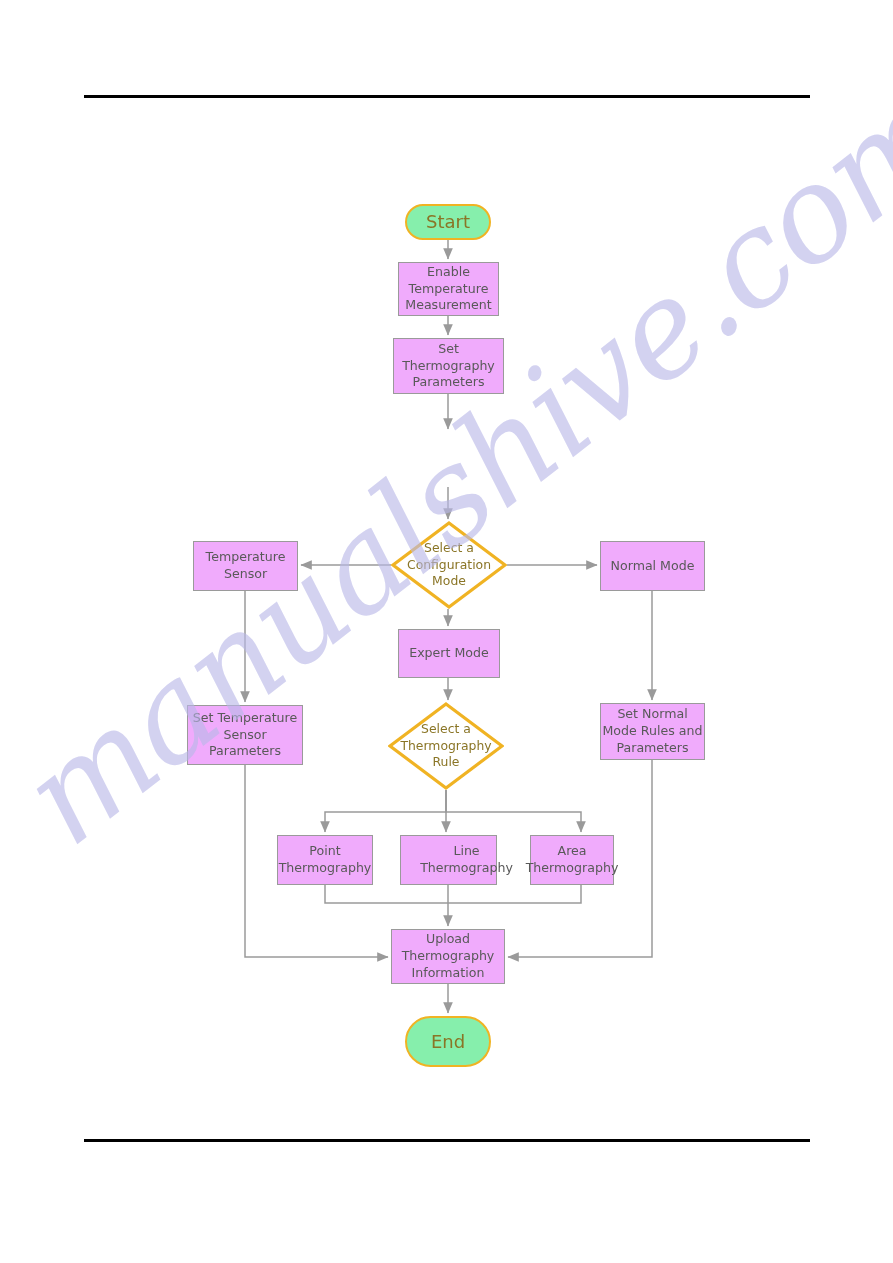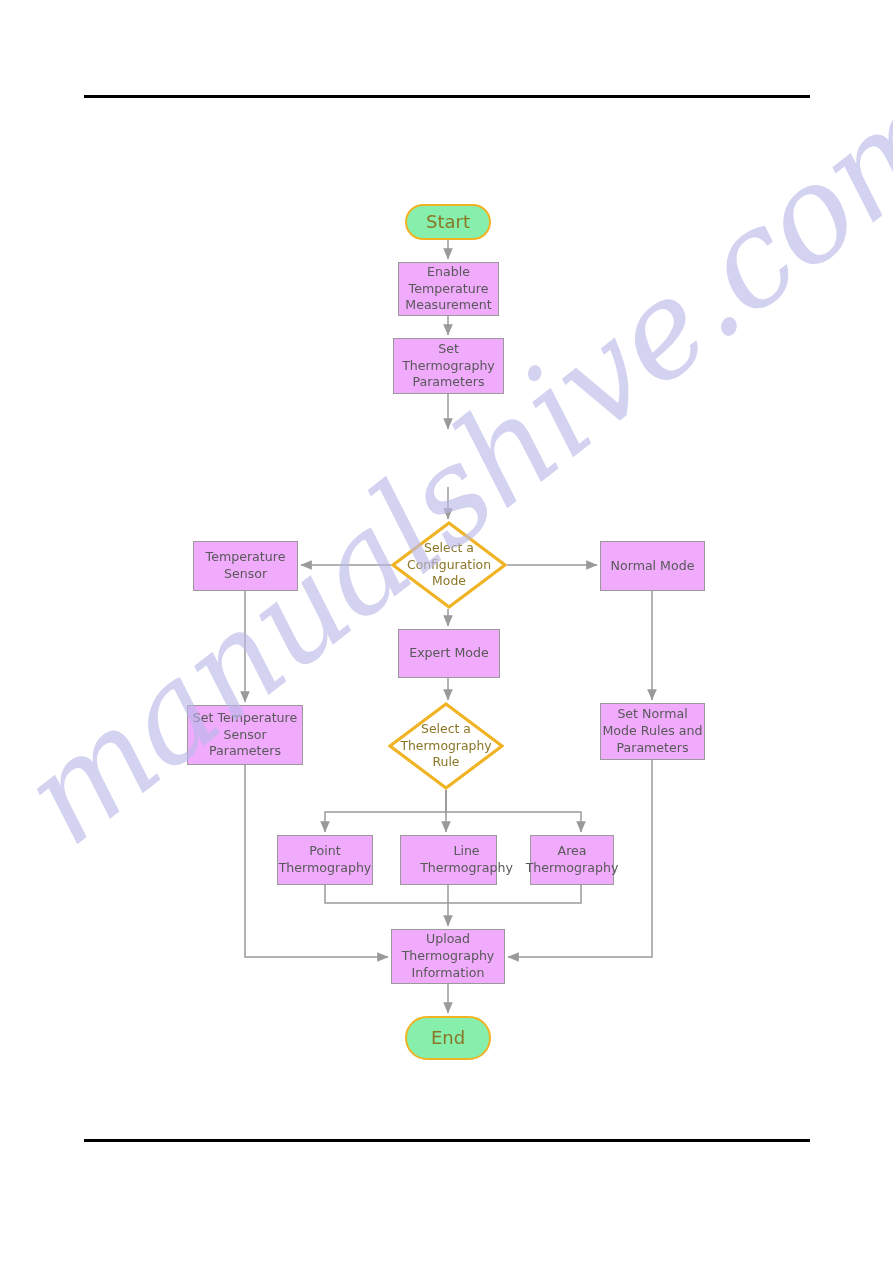--- a/index.html
+++ b/index.html
@@ -113,21 +113,21 @@
   #node-shield           { left: 393px; top: 432px;  width: 111px; height: 55px; }
   #node-temp-sensor      { left: 193px; top: 541px;  width: 105px; height: 50px; }
   #node-normal-mode      { left: 600px; top: 541px;  width: 105px; height: 50px; }
   #node-expert-mode      { left: 398px; top: 629px;  width: 102px; height: 49px; }
   #node-set-temp-params  { left: 187px; top: 705px;  width: 116px; height: 60px; }
   #node-set-normal       { left: 600px; top: 703px;  width: 105px; height: 57px; }
   #node-point            { left: 277px; top: 835px;  width: 96px;  height: 50px; }
   #node-line             { left: 400px; top: 835px;  width: 97px;  height: 50px; padding-left: 36px; }
   #node-area             { left: 530px; top: 835px;  width: 84px; height: 50px; }
   #node-upload           { left: 391px; top: 929px;  width: 114px; height: 55px; }
-  #node-end              { left: 405px; top: 1016px; width: 86px;  height: 44px; }
+  #node-end              { left: 405px; top: 1016px; width: 86px;  height: 51px; }
 
   #node-dec-config       { left: 391px; top: 521px;  width: 116px; height: 88px; }
   #node-dec-rule         { left: 388px; top: 702px;  width: 116px; height: 88px; }
 </style>
 </head>
 <body>
 
 <div class="page">
 
   <div class="rule header"></div>

